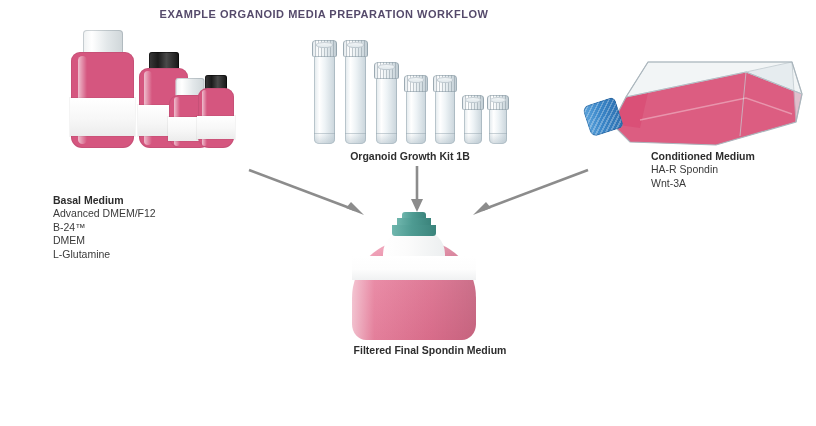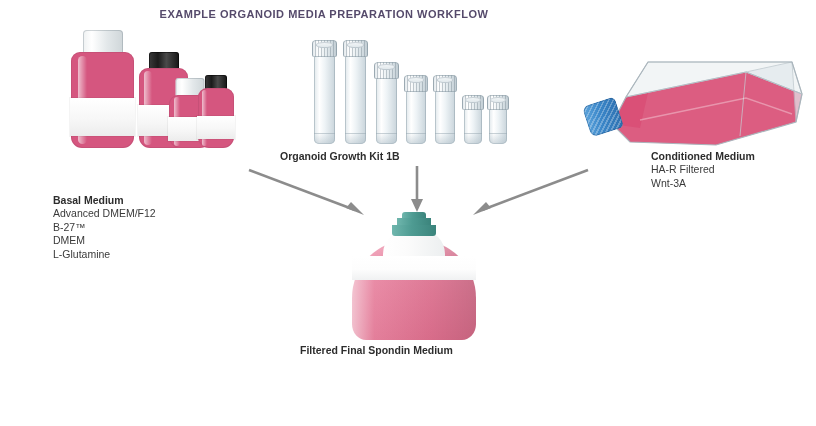--- a/index.html
+++ b/index.html
@@ -14,21 +14,21 @@
   
   .title{
     position:absolute;left:0;top:8px;width:648px;text-align:center;
     font-size:11px;font-weight:bold;letter-spacing:.52px;
     color:#554a6b;
   }
 
   
   .label-block{position:absolute;font-size:10.5px;line-height:13.4px;color:#3a3a3a;}
   .label-block .hd{font-weight:bold;color:#2d2d2d;}
-  .label-center{position:absolute;font-size:10.5px;font-weight:bold;color:#2d2d2d;text-align:left;}
+  .label-center{position:absolute;font-size:10.5px;font-weight:bold;color:#2d2d2d;text-align:center;}
 
   #basal-block{left:53px;top:150px;margin-top:44px;}
   #cond-block{left:624px;top:150px;margin-left:27px;}
   #kit-label{left:280px;top:150px;width:260px;}
   #final-label{left:300px;top:344px;width:260px;}
 
   .caption{
     position:absolute;left:0;top:383px;width:816px;text-align:center;
     font-size:12.5px;color:#4b4b4b;letter-spacing:.3px;
     font-family:"DejaVu Sans","Liberation Sans",sans-serif;
@@ -275,29 +275,29 @@
       <polygon points="364,215 346,208 351,202" fill="#8c8c8c"></polygon>
       <polygon points="417,212 411,199 423,199" fill="#8c8c8c"></polygon>
       <polygon points="473,215 491,208 486,202" fill="#8c8c8c"></polygon>
     </svg>
 
   </div>
 
   <div class="label-block" id="basal-block">
     <div class="hd">Basal Medium</div>
     <div>Advanced DMEM/F12</div>
-    <div>B-27™</div>
+    <div>B-24™</div>
     <div>DMEM</div>
     <div>L-Glutamine</div>
   </div>
 
   <div class="label-center" id="kit-label">Organoid Growth Kit 1B</div>
 
   <div class="label-block" id="cond-block">
     <div class="hd">Conditioned Medium</div>
-    <div>HA-R Filtered</div>
+    <div>HA-R Spondin</div>
     <div>Wnt-3A</div>
   </div>
 
   <div class="label-center" id="final-label">Filtered Final Spondin Medium</div>
 
 
 </div>
 
 </body></html>

